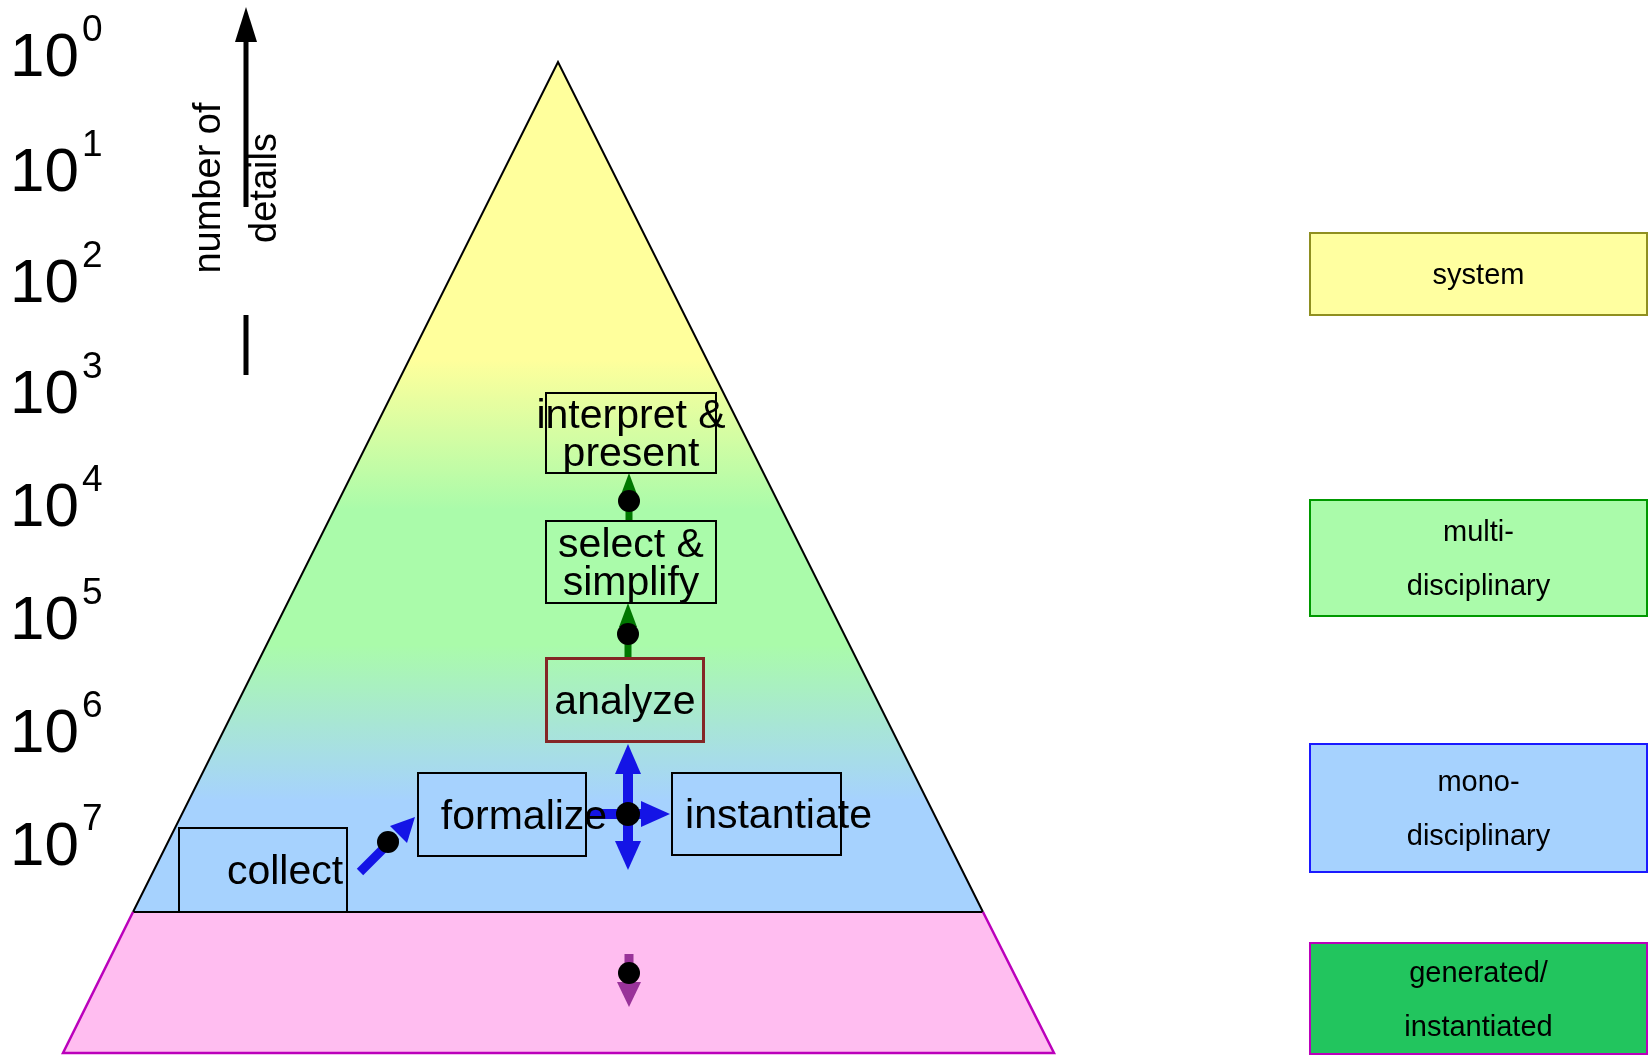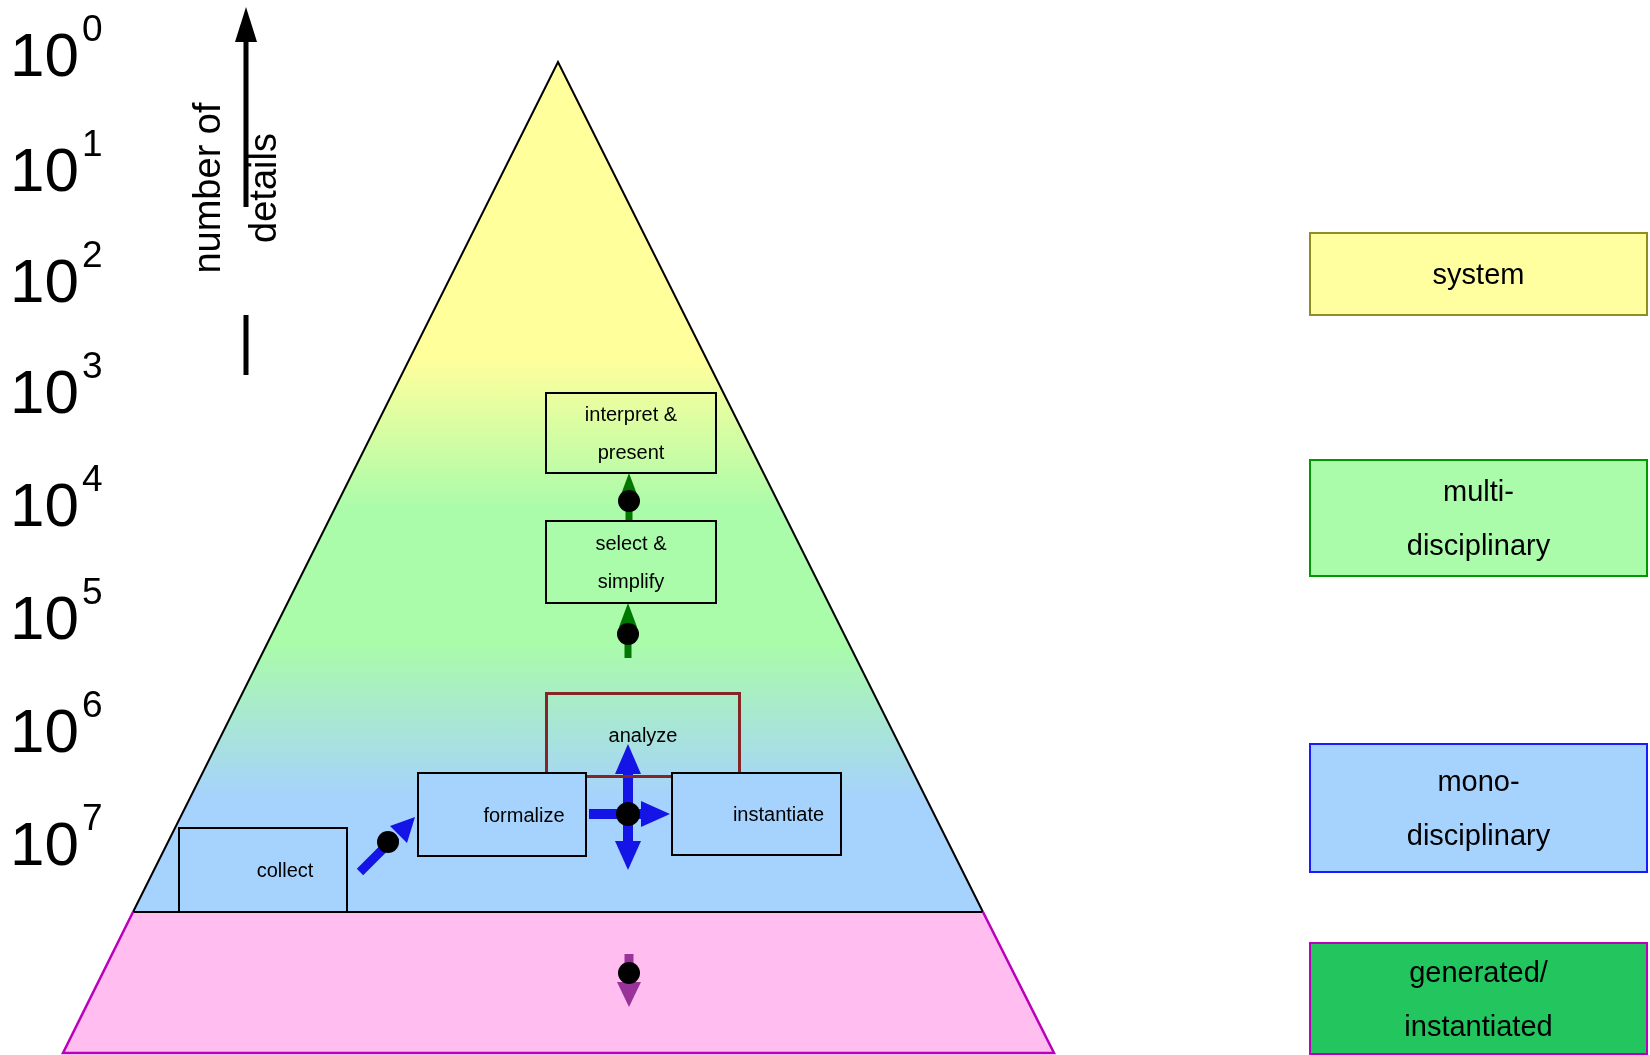--- a/index.html
+++ b/index.html
@@ -25,21 +25,21 @@
   .axis-label{
     position:absolute;left:115px;top:132px;width:240px;height:112px;
     transform:rotate(-90deg);transform-origin:center;
     font-size:38px;line-height:56px;text-align:center;white-space:nowrap;
   }
 
   
   .fbox{
     position:absolute;box-sizing:border-box;
     display:flex;flex-direction:column;justify-content:center;align-items:center;
-    font-size:20px;line-height:38px;text-align:center;
+    font-size:41px;line-height:38px;text-align:center;
   }
   .fbox div{white-space:nowrap;}
   .b-black{border:2px solid #000;}
   .b-darkred{border:3px solid #842626;}
   #fbox-formalize,#fbox-repository,#fbox-collect{background:#A6D2FE;padding-left:44px;}
   #fbox-generate{background:linear-gradient(180deg,#C3D4F3 0%,#D2CBF1 45%,#F2C7ED 58%,#F6C4EC 100%);}
 
   
   .lbox{
     position:absolute;left:1309px;width:339px;box-sizing:border-box;
@@ -141,42 +141,42 @@
   </div>
 
   <div class="fbox b-black" id="fbox-interpret" style="left:545px;top:392px;width:172px;height:82px">
     <div>interpret &amp;</div>
     <div>present</div>
   </div>
   <div class="fbox b-black" id="fbox-select" style="left:545px;top:520px;width:172px;height:84px">
     <div>select &amp;</div>
     <div>simplify</div>
   </div>
-  <div class="fbox b-darkred" id="fbox-analyze" style="left:545px;top:692px;width:196px;height:86px">
+  <div class="fbox b-darkred" id="fbox-analyze" style="left:545px;top:657px;width:160px;height:86px">
     <div>analyze</div>
     <div></div>
   </div>
   <div class="fbox b-black" id="fbox-formalize" style="left:417px;top:772px;width:170px;height:85px">
     <div>formalize</div>
     <div></div>
   </div>
   <div class="fbox b-black" id="fbox-repository" style="left:671px;top:772px;width:171px;height:84px">
     <div>instantiate</div>
     <div></div>
   </div>
   <div class="fbox b-black" id="fbox-collect" style="left:178px;top:827px;width:170px;height:86px">
     <div>collect</div>
     <div></div>
   </div>
 
   <div class="lbox" style="top: 232px; height: 84px; background: rgb(255, 255, 160); border-color: rgb(143, 143, 32);">
     <div>system</div>
     <div></div>
   </div>
-  <div class="lbox" style="top: 459px; height: 118px; background: rgb(170, 251, 170); border-color: rgb(0, 153, 0); text-align: center;">
+  <div class="lbox" style="top: 499px; height: 118px; background: rgb(170, 251, 170); border-color: rgb(0, 153, 0); text-align: center;">
     <div>multi-</div>
     <div>disciplinary</div>
   </div>
   <div class="lbox" style="top: 743px; height: 130px; background: rgb(166, 210, 254); border-color: rgb(26, 26, 255);">
     <div>mono-</div>
     <div>disciplinary</div>
   </div>
   <div class="lbox" style="top: 942px; height: 113px; background: #22c55e; border-color: rgb(187, 0, 187);">
     <div>generated/</div>
     <div>instantiated</div>

